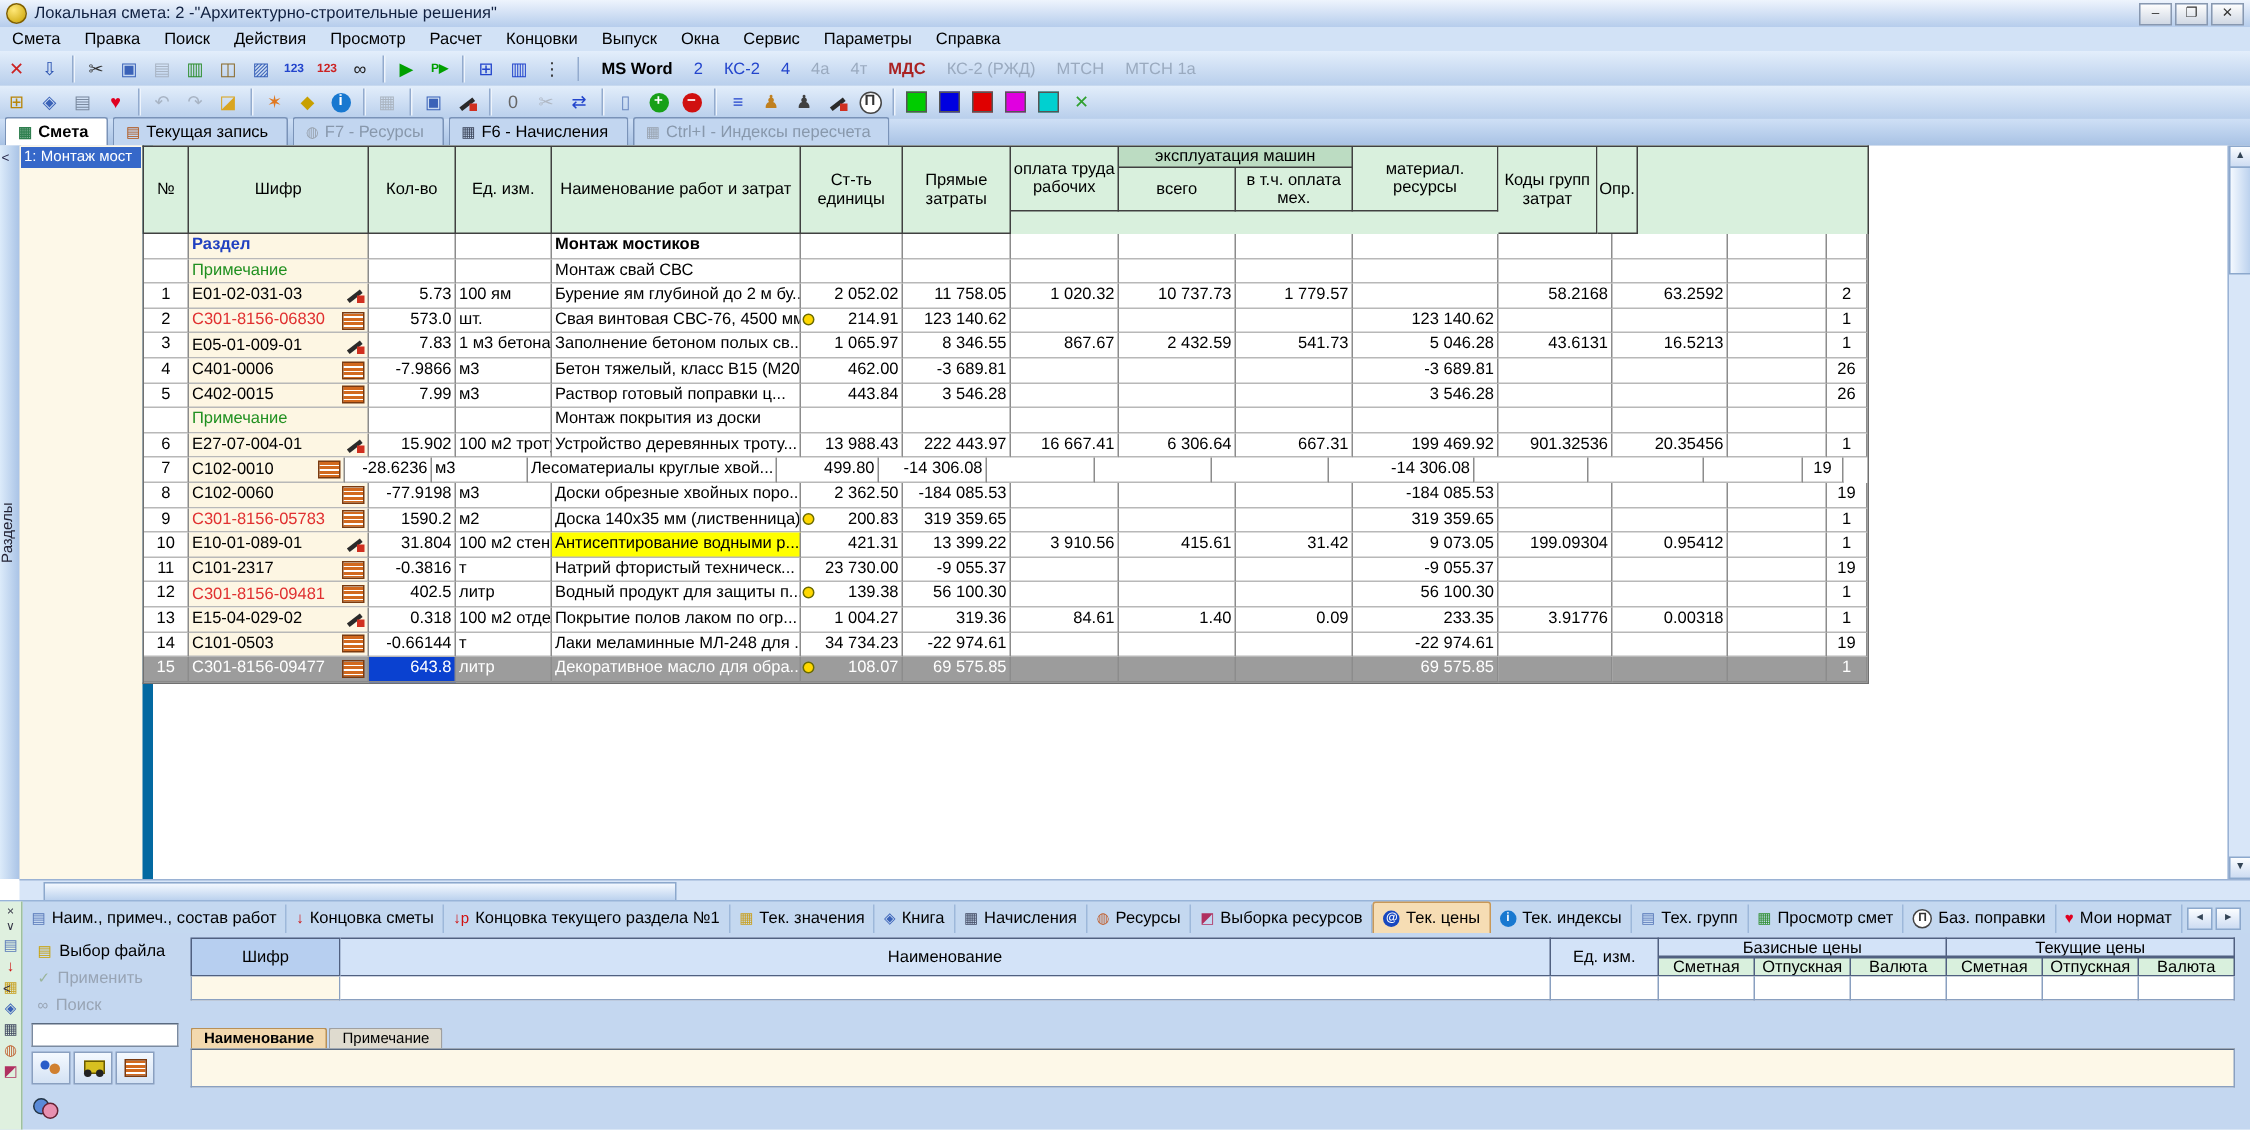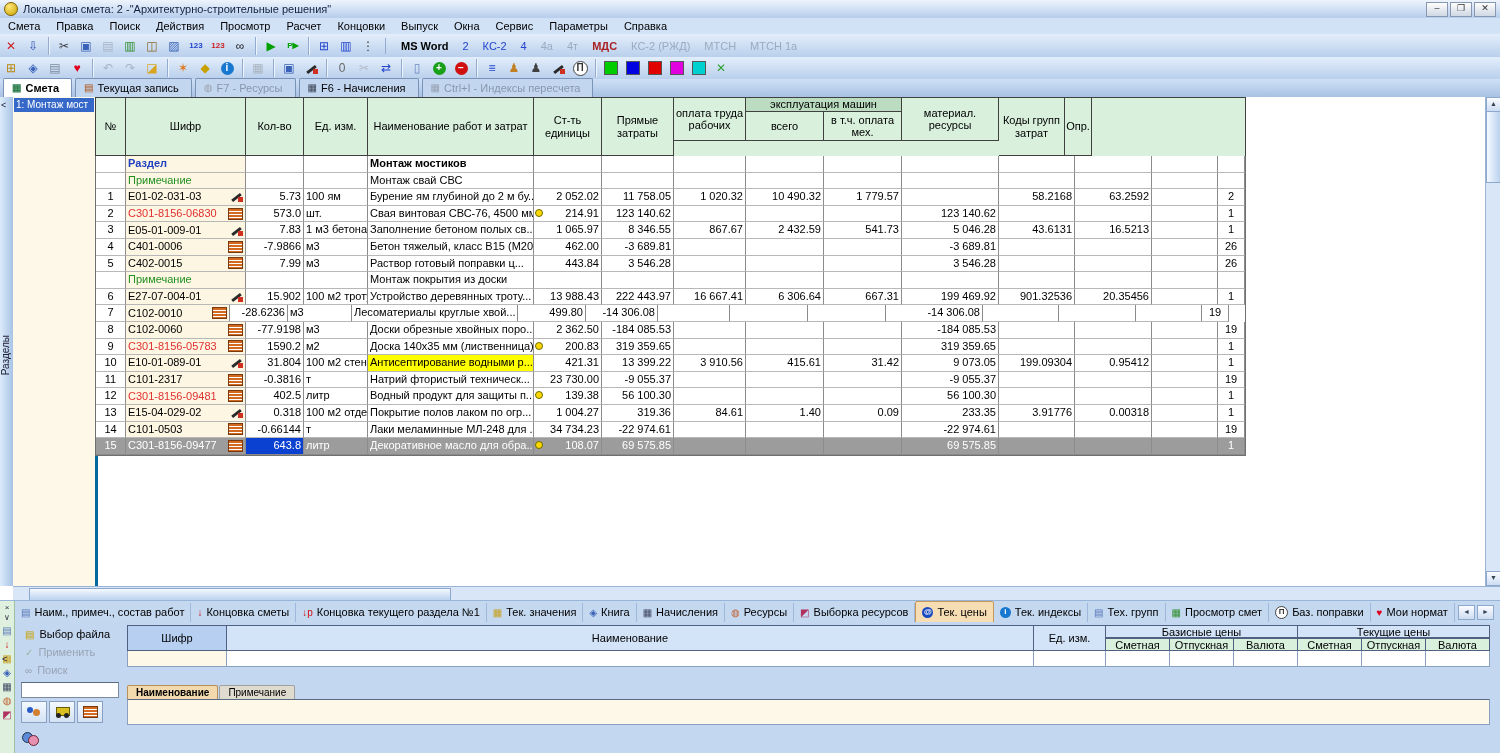--- a/index.html
+++ b/index.html
@@ -54,21 +54,21 @@
   .vtab.active{background:#fff;font-weight:bold}
   .vtab.disabled{color:#8898ac}
   .vtab .ic{font-size:10px}
   
   .main{left:0;top:97px;width:1500px;height:503px;background:#fff}
   .rail{position:absolute;left:0;top:0;width:13px;height:489px;
         background:linear-gradient(90deg,#dcebfa,#a9c3e6);border-right:1px solid #8aa6cc}
   .rail-collapse{position:absolute;left:1px;top:3px;font-size:9px;color:#224}
   .rail-label{position:absolute;left:0px;top:238px;writing-mode:vertical-rl;transform:rotate(180deg);
               font-size:10px;color:#223}
-  .sections{position:absolute;left:13px;top:0;width:82px;height:489px;background:#fdf8e8;border-right:3px solid #0369a1}
+  .sections{position:absolute;left:13px;top:0;width:82px;height:489px;background:#fdf8e8;border-right:7px solid #0369a1}
   .section-item{height:14px;line-height:14px;background:#3668c9;color:#fff;font-size:10px;
                 padding:0 2px;white-space:nowrap;overflow:hidden;margin:1px}
   .vscroll{position:absolute;right:0;top:0;width:14px;height:489px;background:#d8e6f8;border-left:1px solid #9ab2d4}
   .sarrow{width:13px;height:13px;background:linear-gradient(#fbfdff,#cddcf2);border:1px solid #8ca8cc;
           font-size:7px;text-align:center;line-height:12px;color:#345}
   .vthumb{position:absolute;left:0;top:14px;width:13px;height:70px;background:linear-gradient(90deg,#f4f9ff,#bcd2ee);border:1px solid #8ca8cc}
   .hscroll{position:absolute;left:13px;top:489px;width:1487px;height:14px;background:#d8e6f8;border-top:1px solid #9ab2d4}
   .hthumb{position:absolute;left:16px;top:1px;width:420px;height:11px;background:linear-gradient(#f4f9ff,#bcd2ee);border:1px solid #8ca8cc}
   
   .grid{position:absolute;left:95px;top:0;width:1151px}
@@ -438,21 +438,21 @@
           <div class="tcell col-code" style="width: 120px;">
             <span>Е01-02-031-03</span>
             <span class="icon-work"></span>
           </div>
           <div class="tcell c-num" style="width: 58px;">5.73</div>
           <div class="tcell " style="width: 64px;">100 ям</div>
           <div class="tcell " style="width: 166px;">Бурение ям глубиной до 2 м бу...</div>
           <div class="tcell c-num" style="width: 68px;">2 052.02</div>
           <div class="tcell c-num" style="width: 72px;">11 758.05</div>
           <div class="tcell c-num" style="width: 72px;">1 020.32</div>
-          <div class="tcell c-num" style="width: 78px;">10 490.32</div>
+          <div class="tcell c-num" style="width: 78px;">10 737.73</div>
           <div class="tcell c-num" style="width: 78px;">1 779.57</div>
           <div class="tcell c-num" style="width: 97px;"></div>
           <div class="tcell c-num" style="width: 76px;">58.2168</div>
           <div class="tcell c-num" style="width: 77px;">63.2592</div>
           <div class="tcell " style="width: 66px;"></div>
           <div class="tcell c-center" style="width: 27px;">2</div>
         </div>
         <div class="trow">
           <div class="tcell c-center" style="width: 30px;">2</div>
           <div class="tcell col-code" style="width: 120px;">

